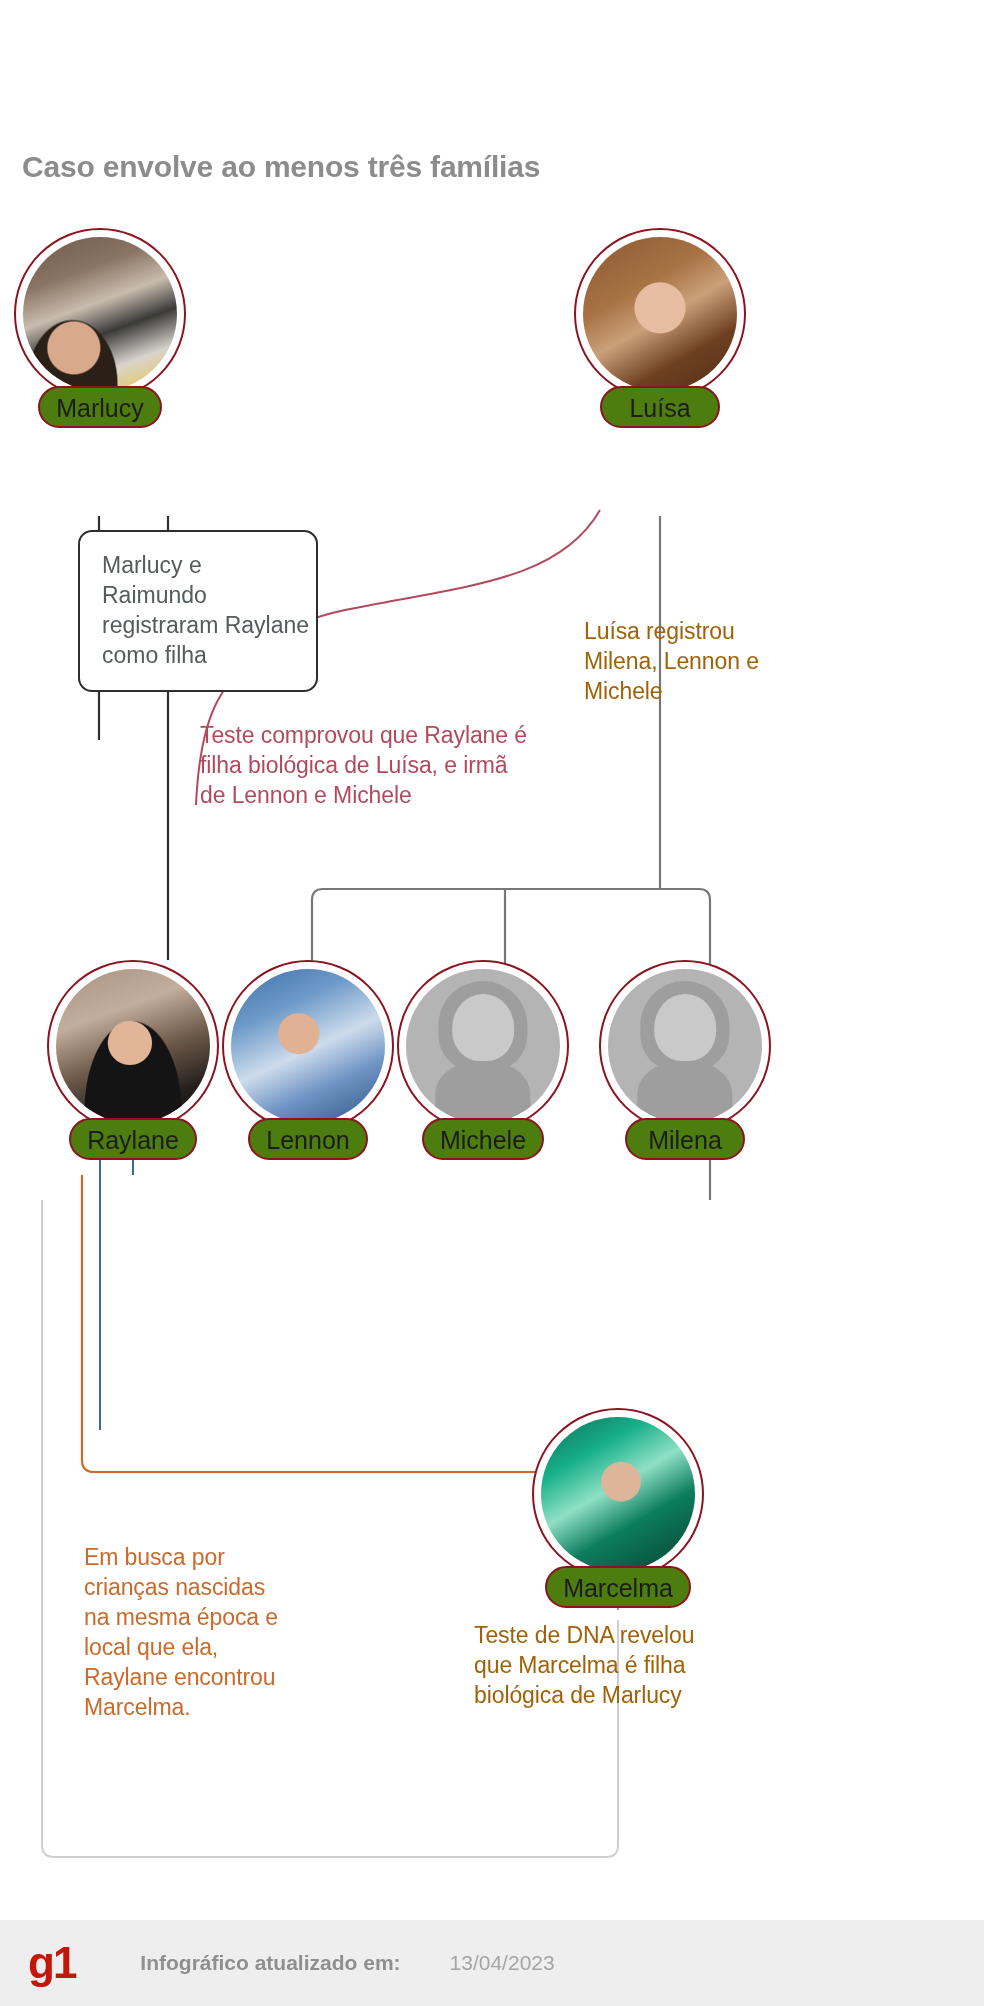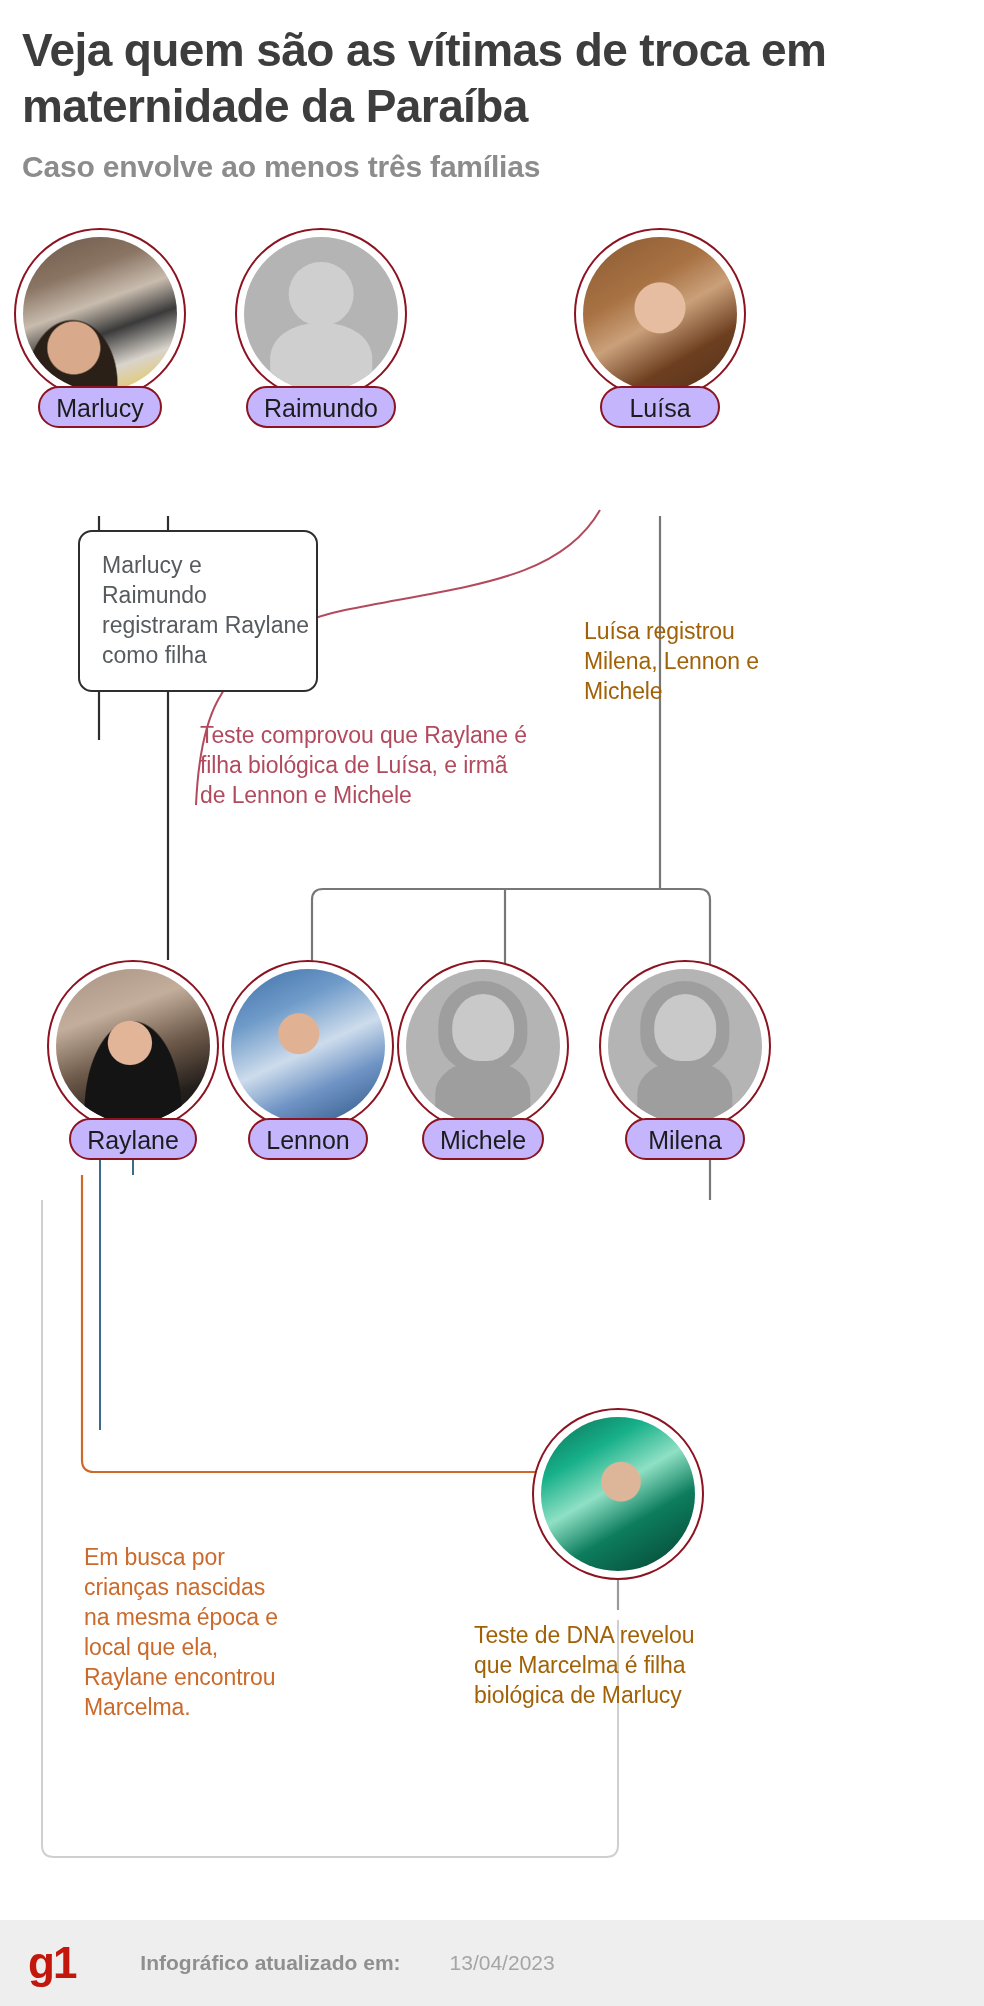--- a/index.html
+++ b/index.html
@@ -75,21 +75,21 @@
   }
   .name-pill {
     position: relative;
     margin: -14px auto 0 auto;
     min-width: 120px;
     max-width: 190px;
     height: 42px;
     line-height: 40px;
     border: 2.2px solid #8c1320;
     border-radius: 21px;
-    background: #c4b5fd;
+    background: #4d7c0f;
     text-align: center;
     font-size: 25px;
     color: #1c1c1c;
     padding: 0 16px;
     white-space: nowrap;
     z-index: 4;
     display: inline-block;
   }
   .pill-wrap {
     text-align: center;
@@ -231,21 +231,20 @@
     font-size: 21px;
     font-weight: 400;
     color: #a5a5a5;
   }
 </style>
 </head>
 <body>
 
 <div id="root">
 
-  <div class="title">Veja quem são as vítimas de troca em maternidade da Paraíba</div>
   <div class="subtitle">Caso envolve ao menos três famílias</div>
 
   <svg id="wires" viewBox="0 0 984 2006">
 
     <path d="M99 516 L99 740" stroke="#2e2e2e" stroke-width="2.2" fill="none"></path>
     <path d="M168 516 L168 530" stroke="#2e2e2e" stroke-width="2.2" fill="none"></path>
 
     <path d="M168 668 L168 960" stroke="#2e2e2e" stroke-width="2.2" fill="none"></path>
 
     <path d="M660 516 L660 889" stroke="#777777" stroke-width="2.2" fill="none"></path>
@@ -272,31 +271,20 @@
 
   <div class="person" style="left:5px; top:228px;">
     <div class="avatar-ring">
       <div class="avatar-img">
           <div class="ph ph-marlucy"></div>
         </div>
     </div>
     <div class="pill-wrap"><span class="name-pill">Marlucy</span></div>
   </div>
 
-  <div class="person" style="left:226px; top:228px;">
-    <div class="avatar-ring">
-      <div class="avatar-img">
-        <div class="silhouette">
-          <div class="head"></div>
-            <div class="body"></div>
-        </div>
-      </div>
-    </div>
-    <div class="pill-wrap"><span class="name-pill">Raimundo</span></div>
-  </div>
 
   <div class="person" style="left:565px; top:228px;">
     <div class="avatar-ring">
       <div class="avatar-img">
           <div class="ph ph-luisa"></div>
         </div>
     </div>
     <div class="pill-wrap"><span class="name-pill">Luísa</span></div>
   </div>
 
@@ -351,20 +339,21 @@
   </div>
 
 
 
   <div class="person" style="left:523px; top:1408px;">
     <div class="avatar-ring">
       <div class="avatar-img">
           <div class="ph ph-marcelma"></div>
         </div>
     </div>
+    <div class="pill-wrap"><span class="name-pill">Marcelma</span></div>
   </div>
 
   <div class="txt orange" style="left:84px; top:1542px; width:210px;">Em busca por crianças nascidas na mesma época e local que ela, Raylane encontrou Marcelma.</div>
 
   <div class="txt" style="left:474px; top:1620px; width:250px;">Teste de DNA revelou que Marcelma é filha biológica de Marlucy</div>
 
   <div class="footer">
     <span class="g1">g1</span>
     <span class="foot-label">Infográfico atualizado em:</span>
     <span class="foot-date">13/04/2023</span>

